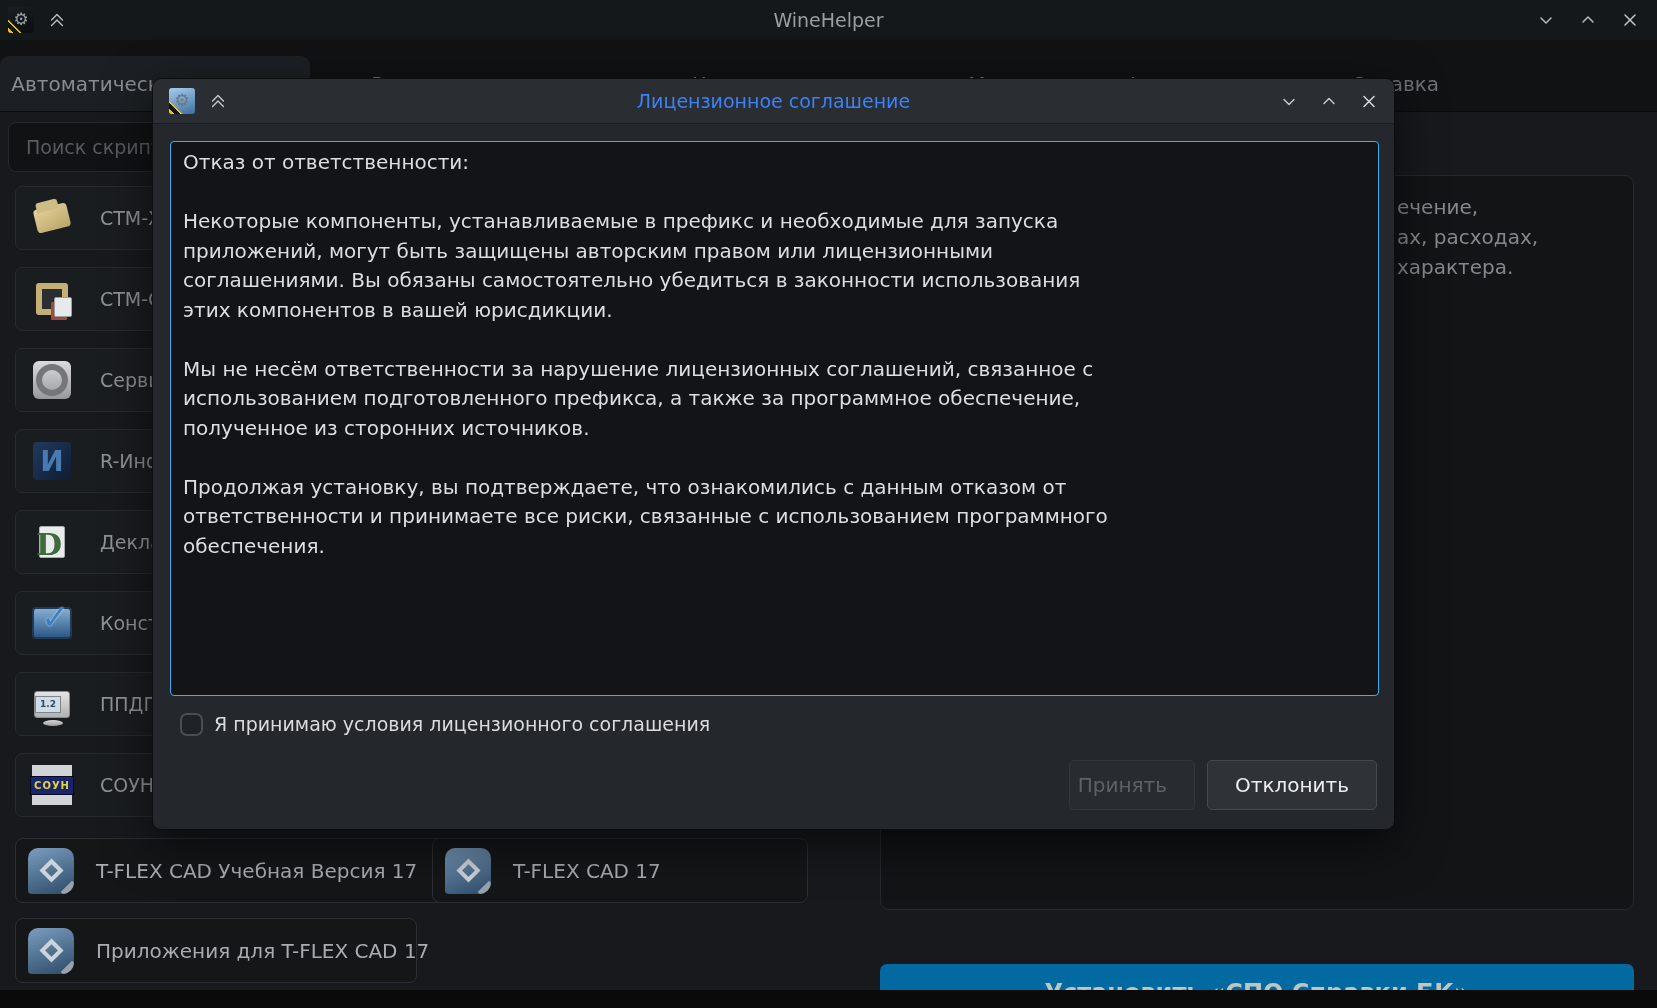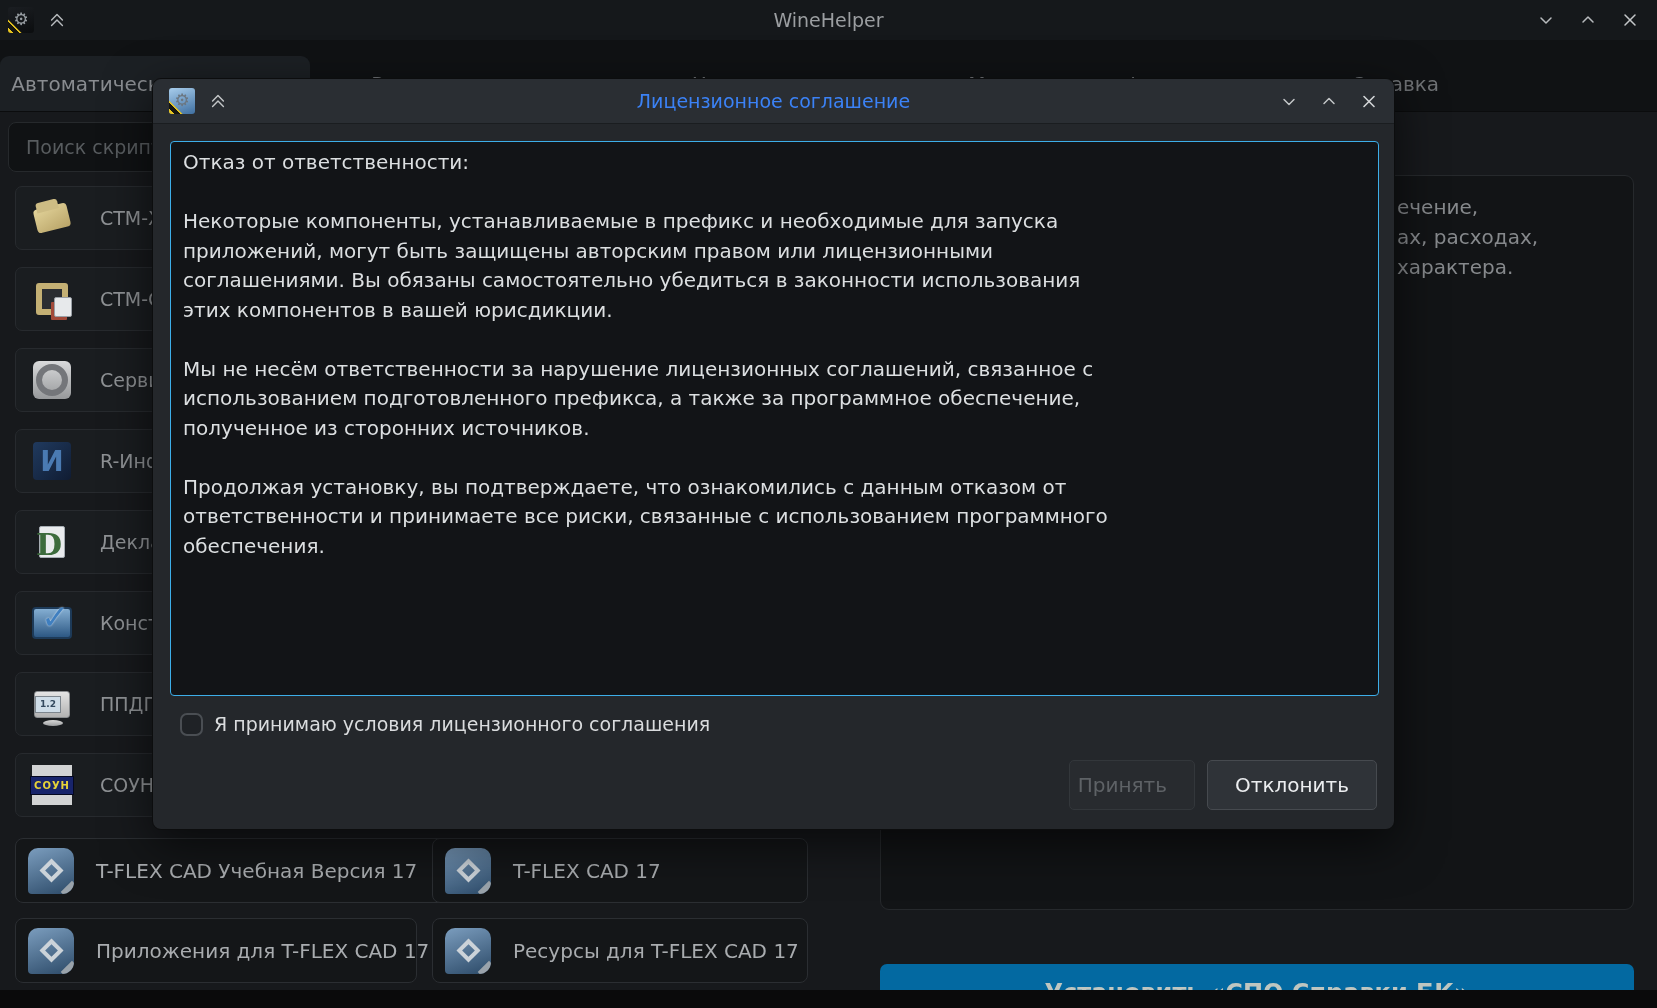--- a/index.html
+++ b/index.html
@@ -230,26 +230,20 @@
         <span class="dia"></span>
       </span>
     <span class="lbl">T-FLEX CAD 17</span>
   </div>
   <div class="tfbtn" style="left:15px; top:918px; width:402px;">
     <span class="ic-tflex">
         <span class="dia"></span>
       </span>
     <span class="lbl">Приложения для T-FLEX CAD 17</span>
   </div>
-  <div class="tfbtn" style="left:432px; top:918px; width:376px;">
-    <span class="ic-tflex">
-        <span class="dia"></span>
-      </span>
-    <span class="lbl">Ресурсы для T-FLEX CAD 17</span>
-  </div>
 
   <div class="desc-panel">
     <div class="desc-frag">ечение,
 ах, расходах,
 характера.</div>
   </div>
   <button class="install-btn">Установить «СПО Справки БК»</button>
 
   <div class="bottom-strip"></div>
 

